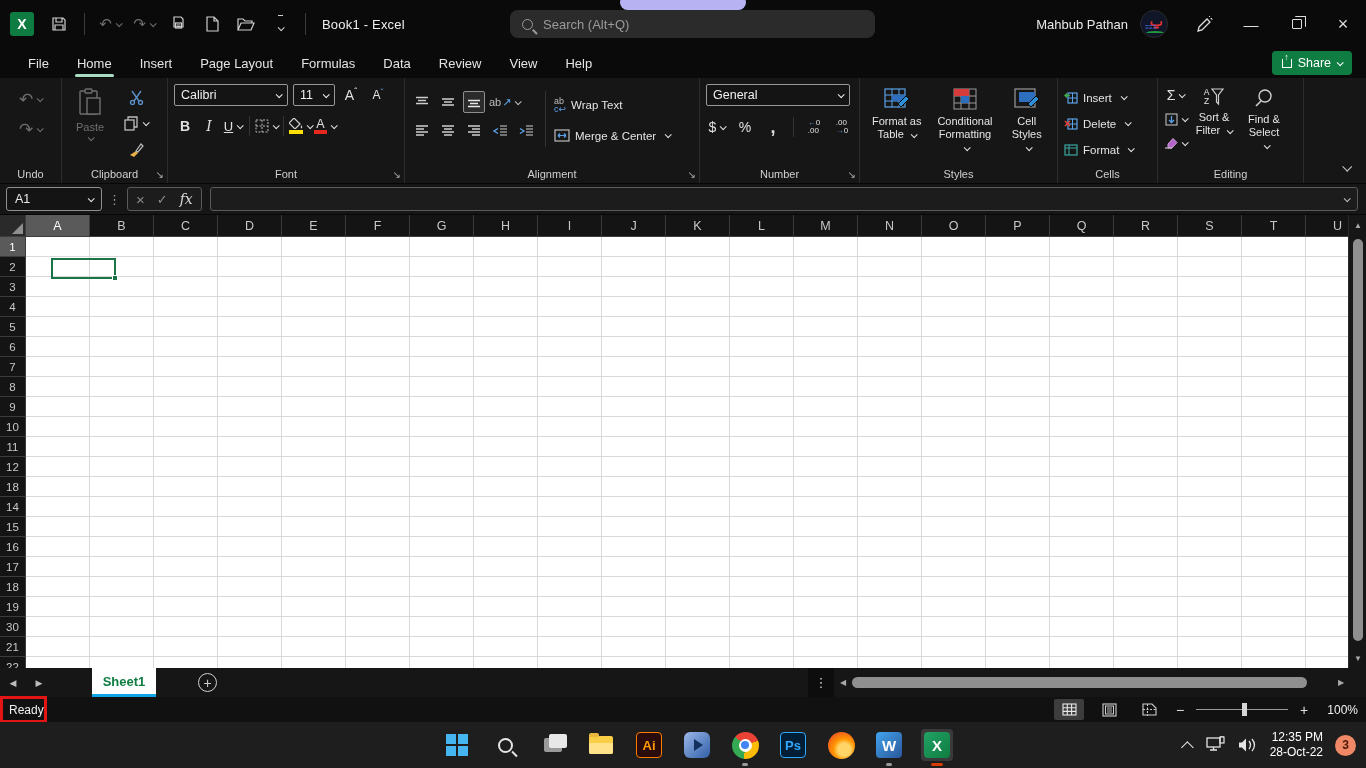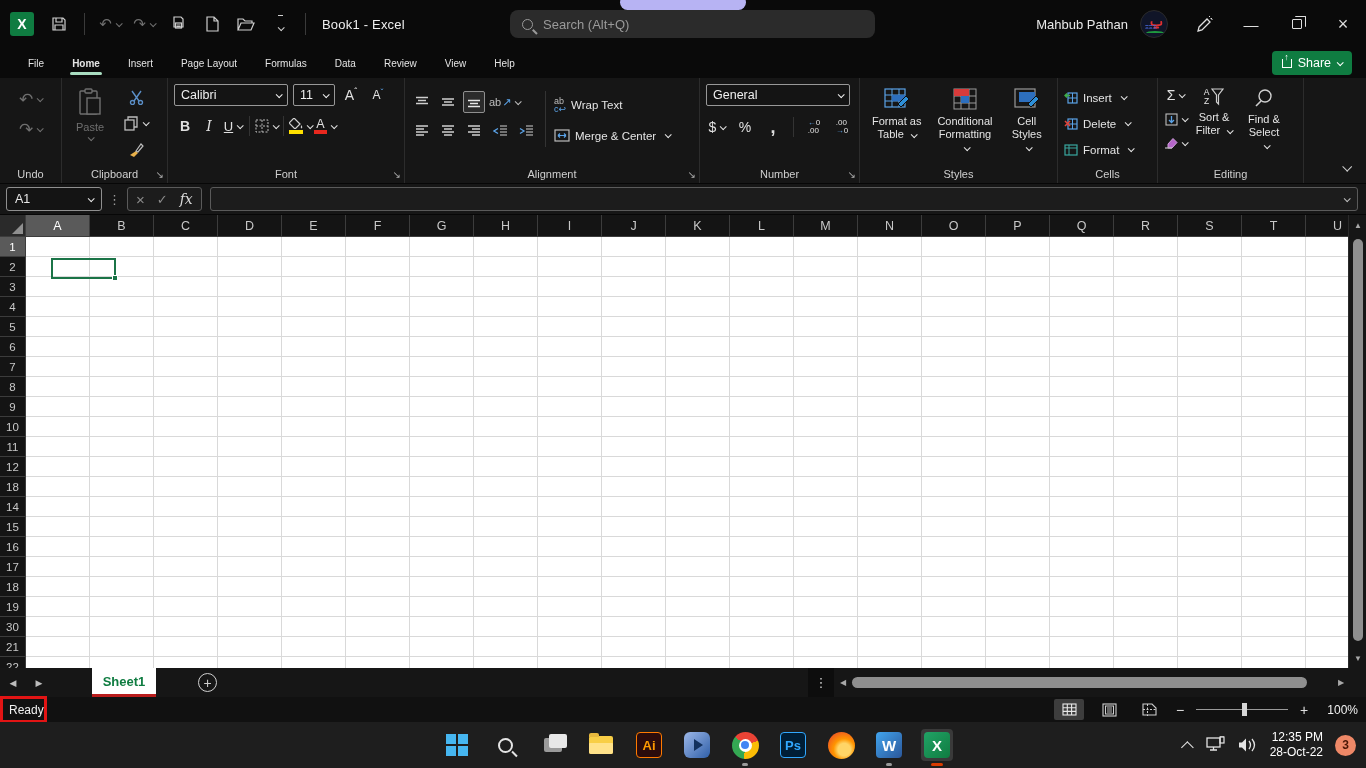--- a/index.html
+++ b/index.html
@@ -26,22 +26,22 @@
   .avatar { width:28px; height:28px; border-radius:50%; background:#101528; border:1px solid #2a2a2a; margin-right:14px; position:relative; overflow:hidden; }
   .avatar i { position:absolute; left:8px; top:3px; font-style:normal; color:#e03030; font-size:13px; font-weight:bold; }
   .avatar b { position:absolute; left:4px; top:13px; color:#4a6ae0; font-size:6px; }
   .avatar u { position:absolute; left:5px; bottom:2px; width:18px; height:4px; border-top:2px solid #1f9a3f; border-radius:50%; text-decoration:none; }
   .winbtn { width:46px; height:48px; display:flex; align-items:center; justify-content:center; color:#dedede; font-size:15px; }
   .restore-glyph { width:10px; height:10px; border:1.2px solid #dedede; border-radius:1px; position:relative; }
   .restore-glyph::before { content:""; position:absolute; left:2px; top:-4px; width:10px; height:10px; border:1.2px solid #dedede; border-left:none; border-bottom:none; border-radius:1px; }
 
   
   .tabrow { position:absolute; left:0; top:48px; width:1366px; height:30px; background:#0a0a0a; display:flex; align-items:center; padding-left:14px; }
-  .rtab { font-size:10px; color:#e4e4e4; padding:5px 14px; position:relative; cursor:default; }
-  .rtab.active { font-weight:bold; }
+  .rtab { font-size:13px; color:#e4e4e4; padding:5px 14px; position:relative; cursor:default; }
+  .rtab.active { font-weight:normal; }
   .rtab.active::after { content:""; position:absolute; left:12px; right:12px; bottom:-1px; height:2.5px; background:#a8dcc0; border-radius:2px; }
   .sharebtn { position:absolute; right:14px; top:51px; height:24px; background:#0f7c41; border-radius:4px; color:#fff; font-size:12.5px; display:flex; align-items:center; padding:0 10px; gap:6px; }
   .share-ic { width:10px; height:9px; border:1.2px solid #fff; border-top:none; position:relative; }
   .share-ic::before { content:"↑"; position:absolute; left:1.5px; top:-7px; font-size:9px; }
 
   
   .ribbon { position:absolute; left:0; top:78px; width:1366px; height:106px; background:#161616; border-bottom:1px solid #070707; display:flex; }
   .rgroup { position:relative; height:100%; border-right:1px solid #2c2c2c; padding:6px 6px 18px 6px; }
   .glabel { position:absolute; bottom:3px; left:0; right:0; text-align:center; font-size:11px; color:#cfcfcf; }
   .launcher { position:absolute; right:3px; bottom:3px; font-size:10px; color:#b0b0b0; line-height:10px; }
@@ -88,21 +88,21 @@
   }
   .selcell { position:absolute; left:25px; top:21px; width:65px; height:21px; border:2px solid #1b7447; background:transparent; }
   .selcell .handle { position:absolute; right:-4px; bottom:-4px; width:6px; height:6px; background:#1b7447; border:1px solid #fff; }
   .vscroll { position:absolute; right:0; top:0; width:18px; height:453px; background:#161616; border-left:1px solid #2a2a2a; }
   .vscroll .arr { position:absolute; left:0; width:18px; height:16px; color:#a8a8a8; font-size:8px; display:flex; align-items:center; justify-content:center; }
   .vthumb { position:absolute; left:4px; top:24px; width:10px; height:402px; background:#8f8f8f; border-radius:5px; }
 
   
   .sheetbar { position:absolute; left:0; top:668px; width:1366px; height:29px; background:#161616; display:flex; align-items:center; }
   .snav { color:#bdbdbd; font-size:9px; width:26px; text-align:center; }
-  .sheettab { margin-left:40px; height:29px; background:#ffffff; color:#0f7c41; font-weight:bold; font-size:13px; display:flex; align-items:center; justify-content:center; width:64px; border-bottom:3px solid #b91c1c; }
+  .sheettab { margin-left:40px; height:29px; background:#ffffff; color:#0f7c41; font-weight:bold; font-size:13px; display:flex; align-items:center; justify-content:center; width:64px; border-bottom:3px solid #0ea5e9; }
   .addsheet { width:19px; height:19px; border:1.5px solid #cfcfcf; border-radius:50%; color:#cfcfcf; display:flex; align-items:center; justify-content:center; font-size:14px; line-height:14px; margin-left:42px; }
   .hmenu { position:absolute; left:808px; top:0; width:26px; height:29px; background:#0d0d0d; color:#cfcfcf; display:flex; align-items:center; justify-content:center; font-size:13px; }
   .hscroll { position:absolute; left:836px; top:6px; width:512px; height:17px; background:#161616; display:flex; align-items:center; }
   .hscroll .arr { width:14px; color:#a8a8a8; font-size:8px; text-align:center; }
   .hthumb { position:absolute; left:16px; top:3px; width:455px; height:11px; background:#8f8f8f; border-radius:6px; }
 
   
   .statusbar { position:absolute; left:0; top:697px; width:1366px; height:25px; background:#111111; display:flex; align-items:center; }
   .ready { font-size:12px; color:#f0f0f0; padding-left:9px; }
   .ready-annot { position:absolute; left:0px; top:-1px; width:47px; height:27px; border:3px solid #e21414; }

